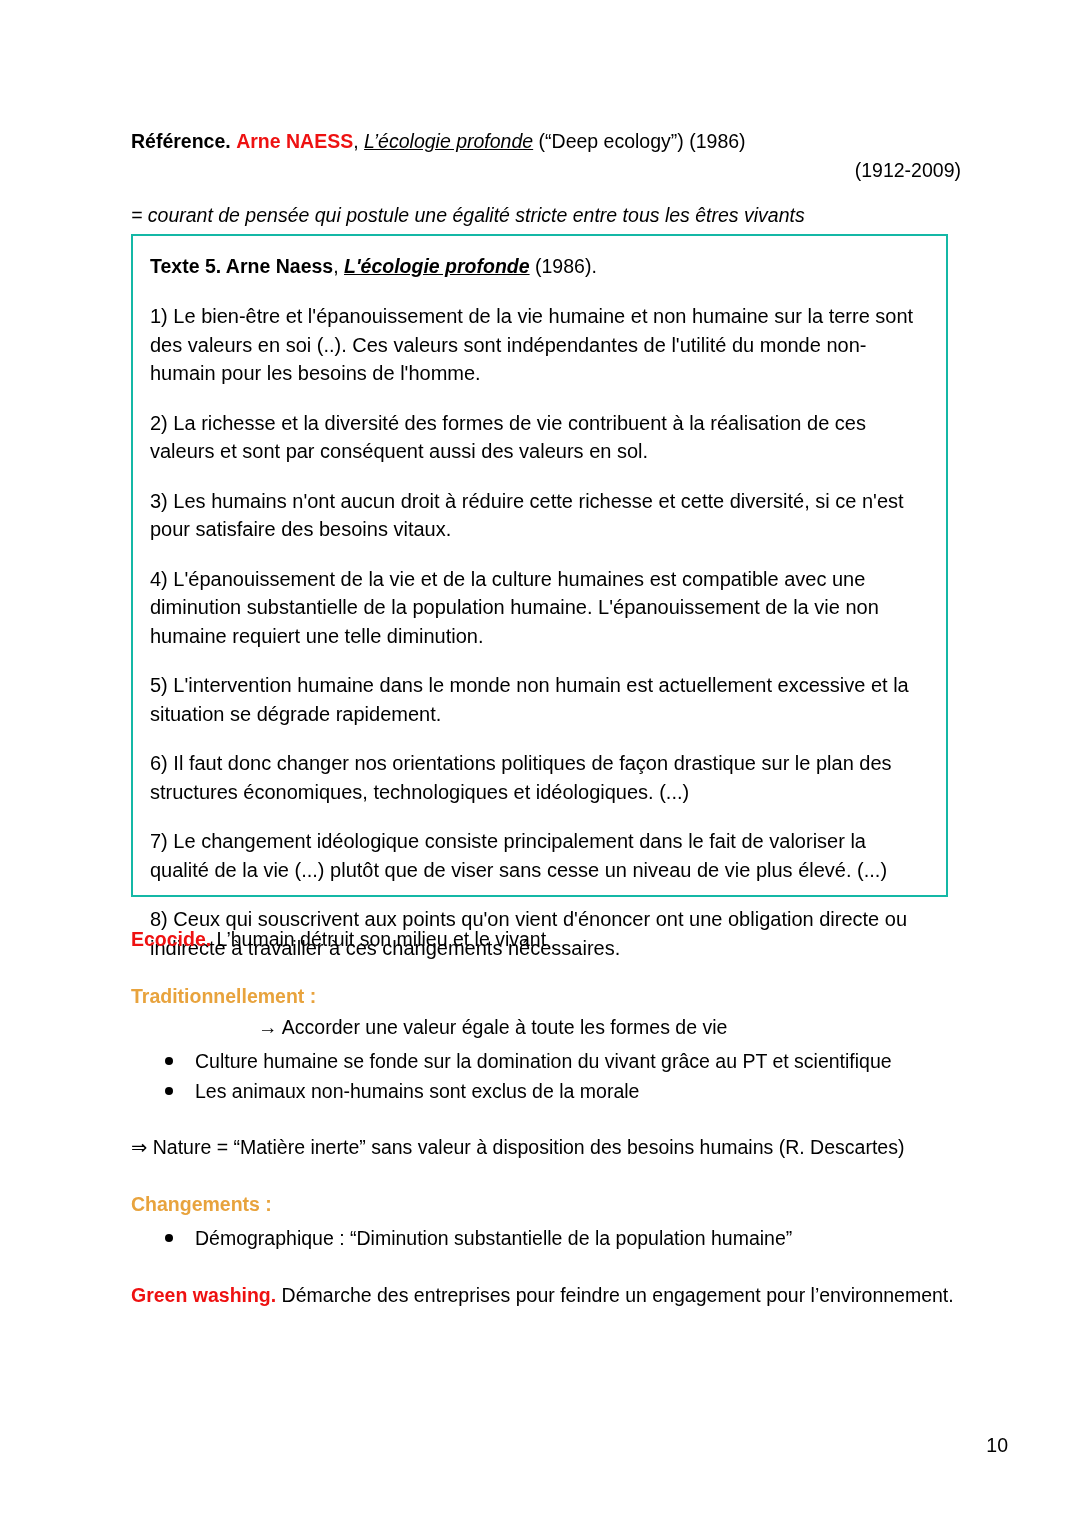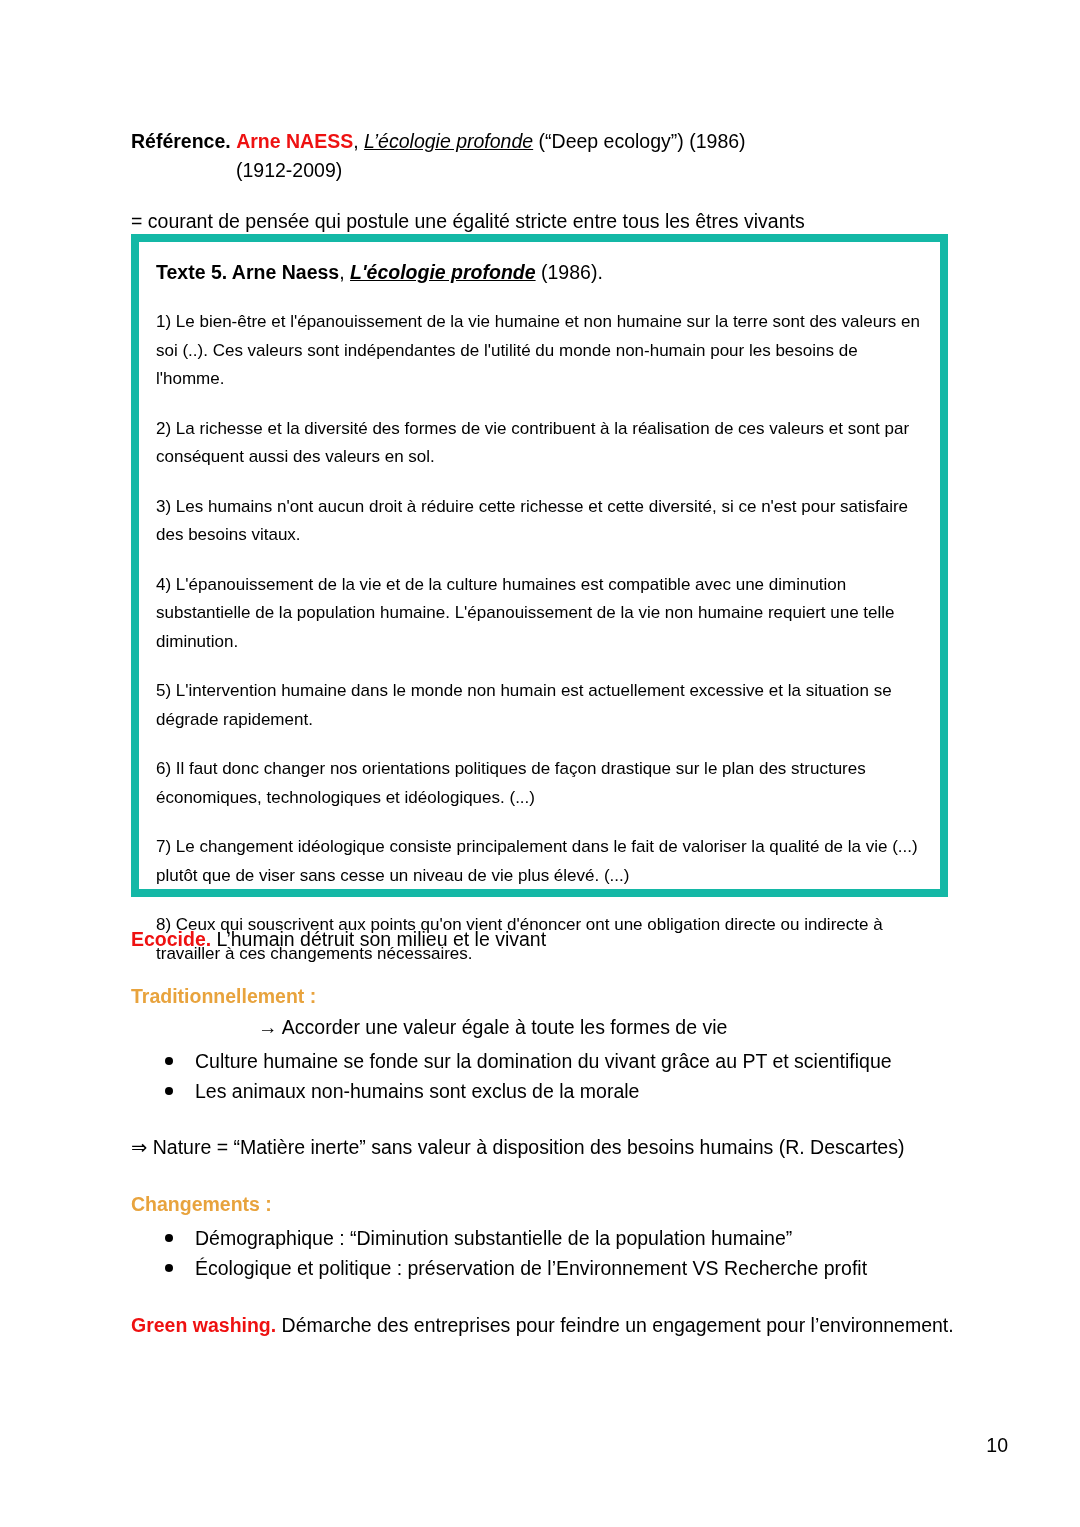--- a/index.html
+++ b/index.html
@@ -26,49 +26,49 @@
   
   .ref-block {
     position: absolute;
     left: 131px;
     top: 127px;
     width: 830px;
     font-size: 19.5px;
     line-height: 29px;
   }
   .ref-line1 { white-space: nowrap; }
-  .ref-line2 { padding-left: 105px; }
-  .ref-line3 { margin-top: 22px; }
+  .ref-line2 { padding-left: 105px; text-align: right; }
+  .ref-line3 { margin-top: 16px; font-style: italic; }
 
   .b { font-weight: bold; }
   .red-b { color: #ee1111; font-weight: bold; }
   .orange-b { color: #e8a33d; font-weight: bold; }
   .ital-u { font-style: italic; text-decoration: underline; }
 
   
   .excerpt-box {
     position: absolute;
     left: 131px;
     top: 234px;
     width: 817px;
     height: 663px;
-    border: 8px solid #14b8a6;
+    border: 2px solid #14b8a6;
     box-sizing: border-box;
     padding: 16px 17px 10px 17px;
   }
   .excerpt-title {
     font-size: 19.5px;
     line-height: 28px;
     font-weight: bold;
     margin-bottom: 22px;
   }
   .excerpt-title .ital-u { font-weight: bold; }
   .excerpt-title .normal { font-weight: normal; }
   .excerpt-p {
-    font-size: 17px;
+    font-size: 20px;
     line-height: 28.5px;
     margin: 0 0 21px 0;
   }
   .excerpt-p:last-child { margin-bottom: 0; }
 
   
   .notes {
     position: absolute;
     left: 131px;
     top: 925px;
@@ -150,21 +150,20 @@
     <ul class="bullets">
       <li><span class="dot"></span><span>Culture humaine se fonde sur la domination du vivant grâce au PT et scientifique</span></li>
       <li><span class="dot"></span><span>Les animaux non-humains sont exclus de la morale</span></li>
     </ul>
 
     <div class="note-line implies-line">⇒ Nature = “Matière inerte” sans valeur à disposition des besoins humains (R. Descartes)</div>
 
     <div class="note-line heading-line orange-b">Changements :</div>
     <ul class="bullets">
       <li><span class="dot"></span><span>Démographique : “Diminution substantielle de la population humaine”</span></li>
-      <li><span class="dot"></span><span>Écologique et politique : préservation de l’Environnement VS Recherche profit</span></li>
     </ul>
 
     <div class="note-line green-block"><span class="red-b">Green washing.</span><span> Démarche des entreprises pour feindre un engagement pour l’environnement.</span></div>
 
   </div>
 
   <div class="page-number">10</div>
 
 </div>
 

